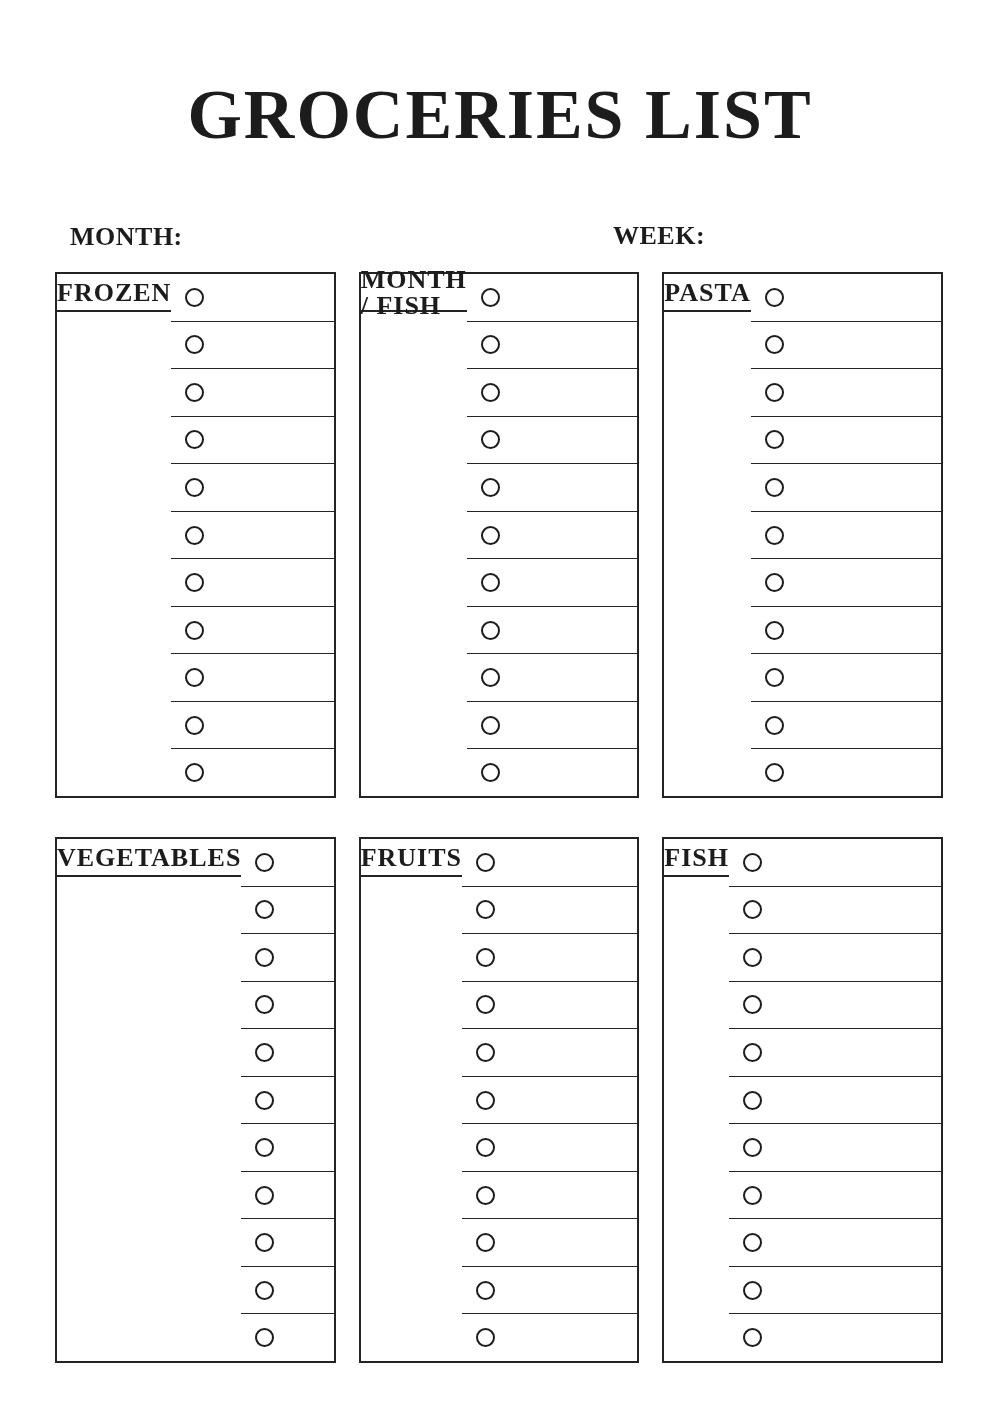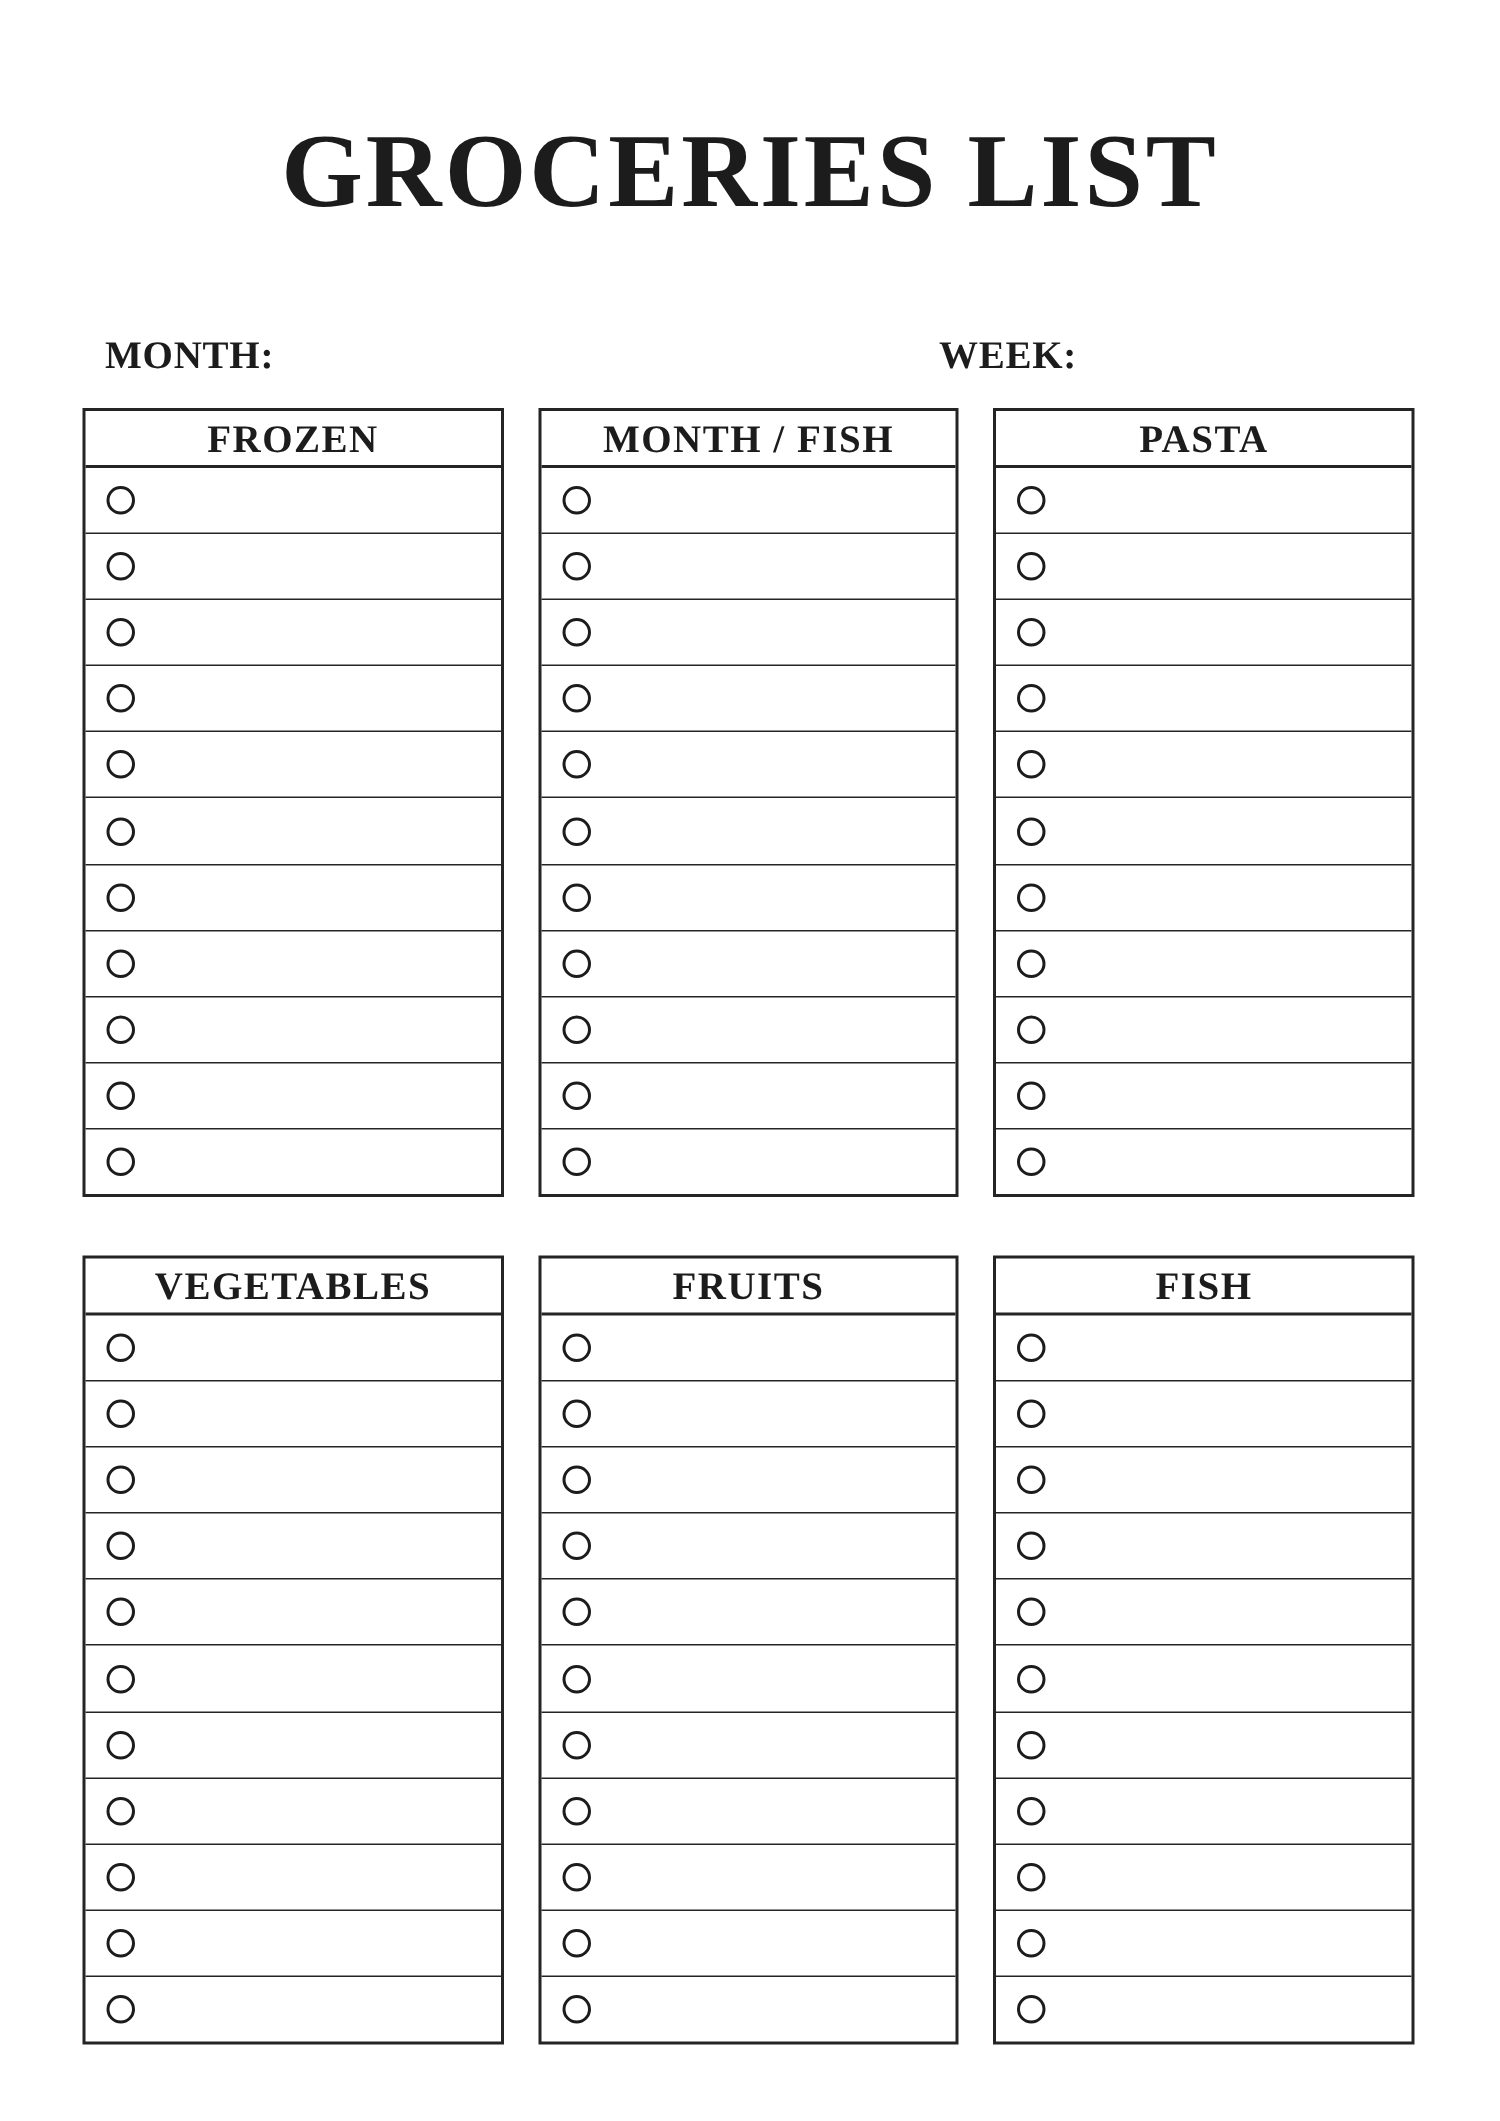--- a/index.html
+++ b/index.html
@@ -41,21 +41,21 @@
     height: 32px;
   }
   .meta {
     position: absolute;
     top: 0;
     display: flex;
     align-items: baseline;
     gap: 10px;
   }
   .meta.month { left: 0; }
-  .meta.week  { left: 556px; }
+  .meta.week  { left: 543px; flex-direction: column; }
   .meta-label {
     font-size: 26px;
     font-weight: 600;
     letter-spacing: 0.5px;
     color: var(--ink);
   }
   .meta-input {
     display: inline-block;
     width: 180px;
     height: 24px;
@@ -71,21 +71,21 @@
     column-gap: 23px;
     row-gap: 39px;
   }
 
   .box {
     width: calc((100% - 46px) / 3);
     height: 526px;
     border: 2px solid var(--line);
     background: var(--bg);
     display: flex;
-    flex-direction: column;
+    flex-direction: row;
   }
 
   .box-header {
     height: 38px;
     flex: 0 0 38px;
     border-bottom: 2px solid var(--line);
     display: flex;
     align-items: center;
     justify-content: center;
   }

